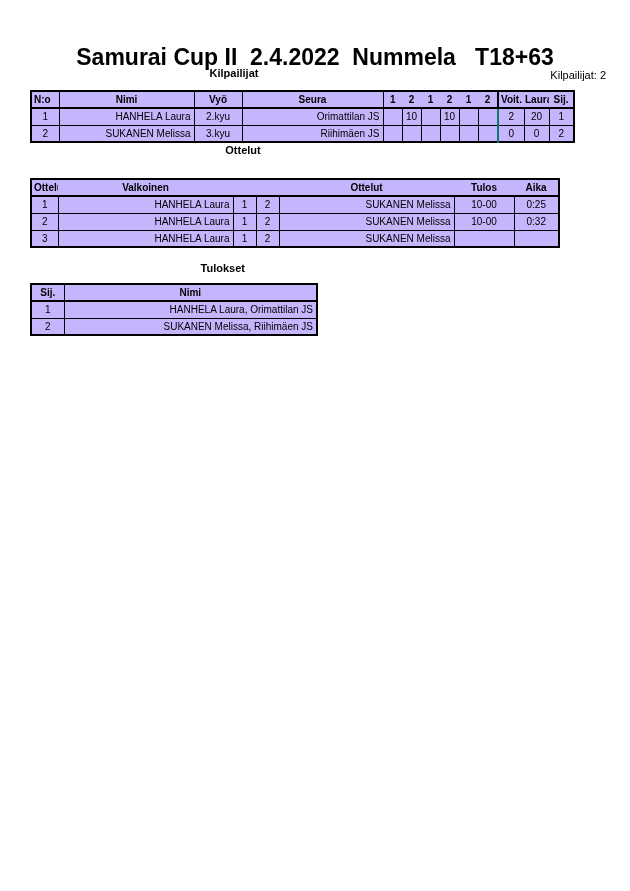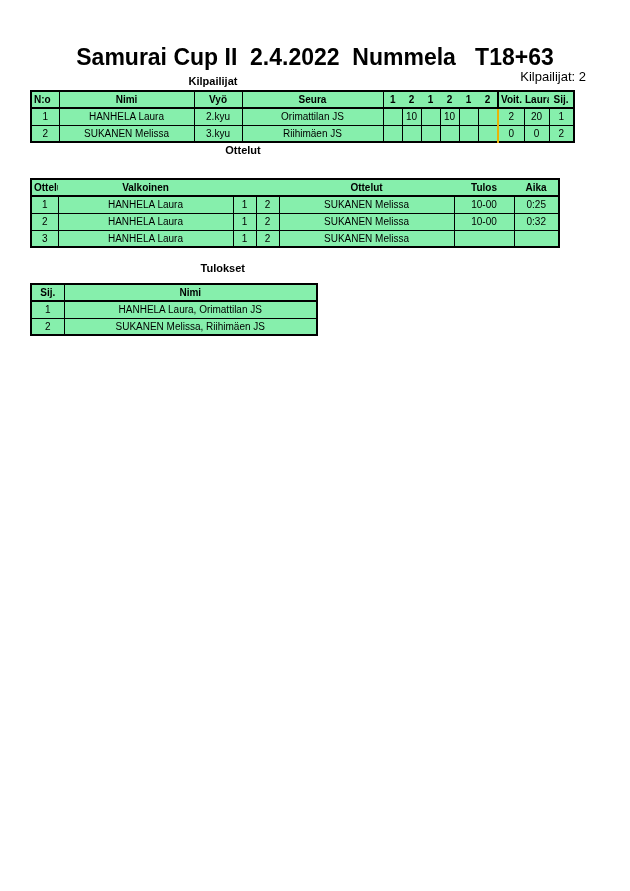--- a/index.html
+++ b/index.html
@@ -6,44 +6,44 @@
   html, body { margin: 0; padding: 0; background: #ffffff; }
   body {
     width: 630px; height: 891px; position: relative;
     font-family: "Liberation Sans", sans-serif; color: #000;
   }
   .title {
     position: absolute; top: 44px; left: 0; width: 630px;
     text-align: center; font-size: 23px; font-weight: bold; white-space: pre;
   }
   .heading { position: absolute; font-size: 11px; font-weight: bold; text-align: center; }
-  .h-kilpailijat { top: 67px; left: 151px; width: 124px; margin-top: 8px; }
+  .h-kilpailijat { top: 67px; left: 172px; width: 124px; }
   .h-ottelut    { top: 144px; left: 183px; width: 120px; }
   .h-tulokset   { top: 262px; left: 125px; width: 120px; text-align: right; }
-  .count { position: absolute; top: 69px; right: 44px; font-size: 13px; }
+  .count { position: absolute; top: 69px; right: 24px; font-size: 11px; }
 
   table {
     position: absolute; left: 30px; border-collapse: collapse; table-layout: fixed;
-    background: #86efac; border: 2px solid #000;
+    background: #c4b5fd; border: 2px solid #000;
   }
   .t1 { top: 90px;  width: 543px; }
   .t2 { top: 178px; width: 528px; }
   .t3 { top: 283px; width: 286px; }
 
   th, td {
     border: 1px solid #000; font-size: 10px; height: 17px;
     padding: 0 3px; overflow: hidden; white-space: nowrap; vertical-align: middle;
   }
   th { border-bottom: 2px solid #000; font-weight: bold; text-align: center; padding: 0 1px; }
   td { text-align: center; }
-  .al { text-align: center; }
+  .al { text-align: right; }
   .hl { text-align: left; padding-left: 2px; }
   .nbr { border-right-style: hidden; }
   .nbl { border-left-style: hidden; }
-  .thickL { border-left: 2px solid #eab308; }
+  .thickL { border-left: 2px solid #0f766e; }
   .thickR { border-right: 2px solid #000; }
 </style>
 </head>
 <body>
 
 <div class="title">Samurai Cup II  2.4.2022  Nummela   T18+63</div>
 <div class="heading h-kilpailijat">Kilpailijat</div>
 <div class="count">Kilpailijat: 2</div>
 
 <table class="t1">

